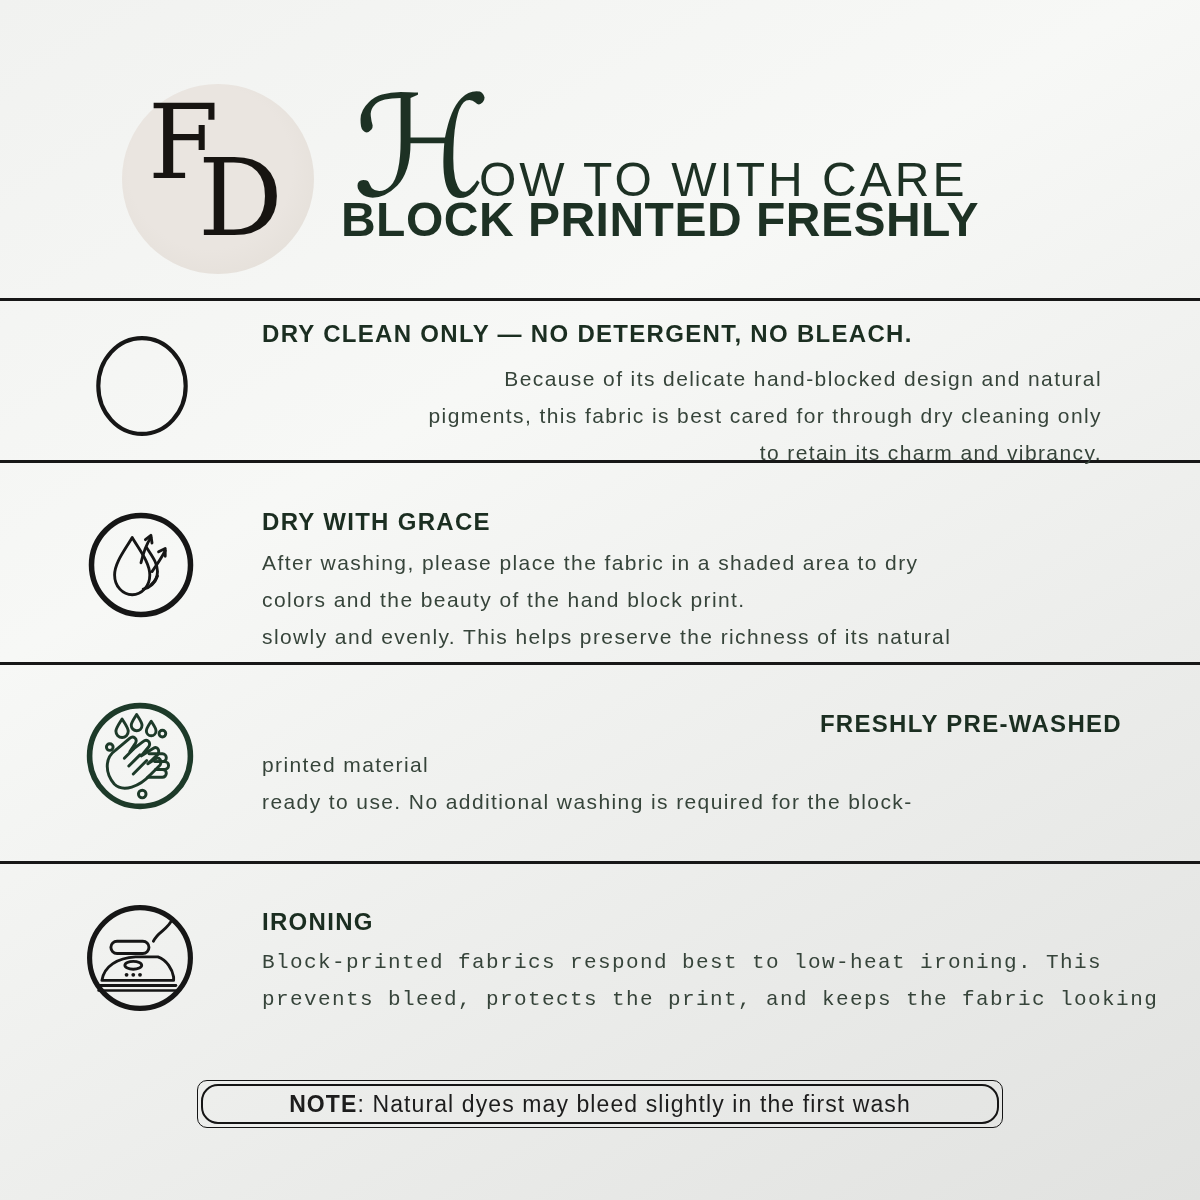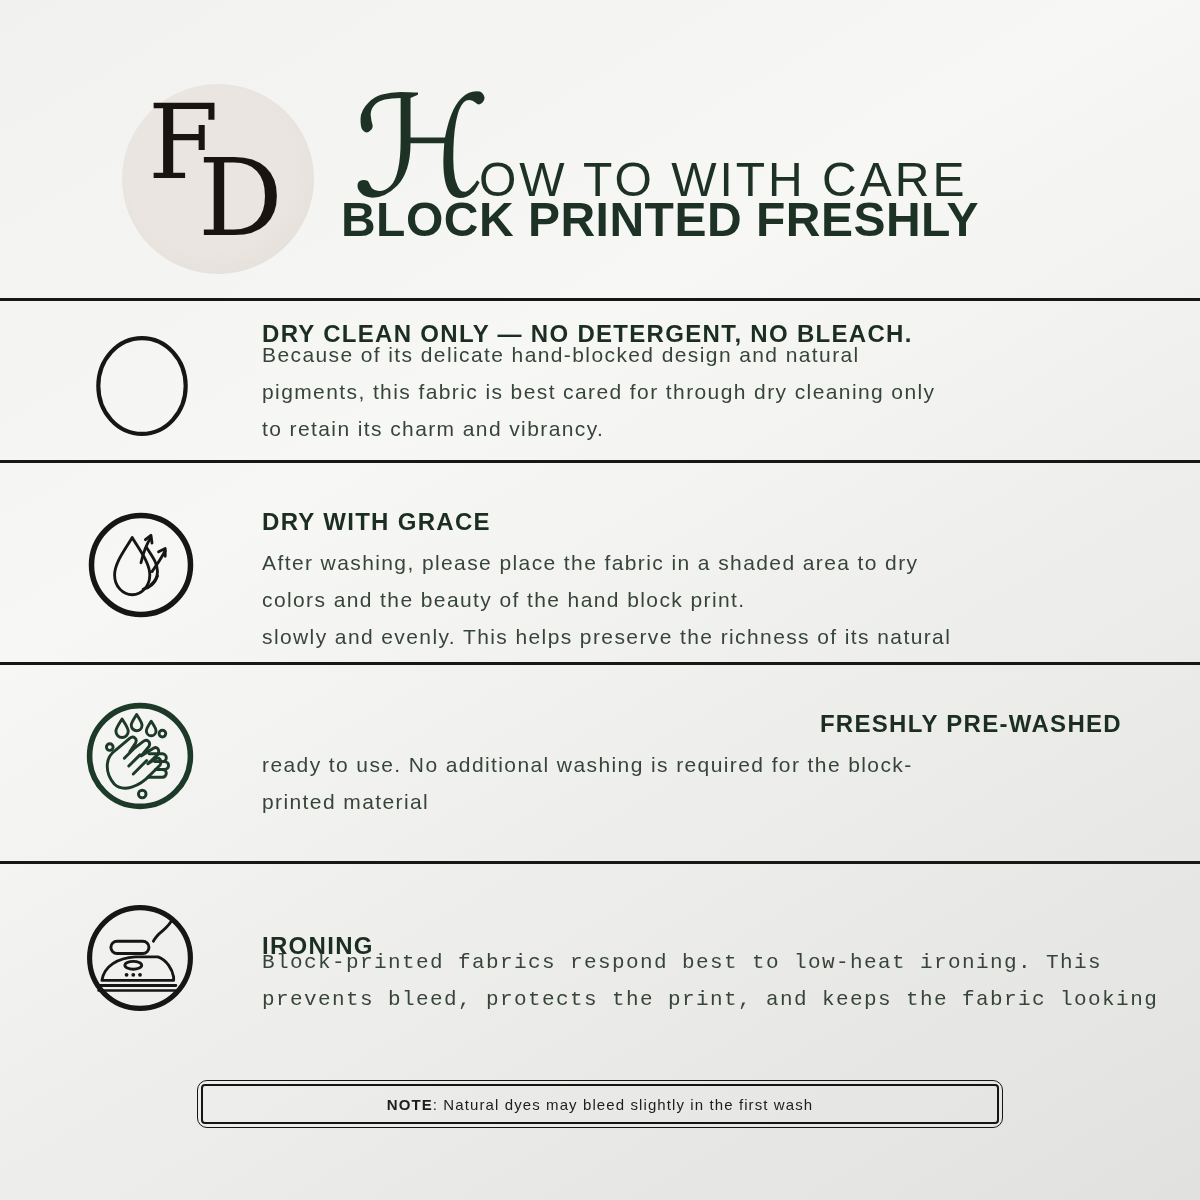--- a/index.html
+++ b/index.html
@@ -51,40 +51,40 @@
   .i1 { left:90px;  top:331px; width:104px; height:110px; }
   .i2 { left:86px;  top:510px; width:110px; height:110px; }
   .i3 { left:84px;  top:700px; width:112px; height:112px; }
   .i4 { left:84px;  top:902px; width:112px; height:112px; }
 
   .sec-heading {
     position:absolute; left:262px; width:860px;
     font-size:24px; font-weight:bold; letter-spacing:1.3px; color:#1b2e21;
     white-space:nowrap;
   }
-  .h1 { top:320px; } .h2 { top:508px; } .h3 { top:710px;text-align:right; } .h4 { top:932px; }
+  .h1 { top:320px; } .h2 { top:508px; } .h3 { top:710px;text-align:right; } .h4 { top:908px; }
 
   .sec-body { position:absolute; left:262px; width:840px; }
-  .b1 { top:336px; } .b2 { top:544px; } .b3 { top:746px; } .b4 { top:944px;font-family:Liberation Mono, monospace; }
+  .b1 { top:360px;text-align:right; } .b2 { top:544px; } .b3 { top:746px; } .b4 { top:944px;font-family:Liberation Mono, monospace; }
   .body-line {
     font-size:21px; letter-spacing:1.4px; color:#36443a; line-height:37px;
     white-space:nowrap;
   }
 
   
   .note-outer {
     position:absolute; left:197px; top:1080px; width:806px; height:48px;
     box-sizing:border-box; border:1.5px solid #151515; border-radius:10px; padding:3px;
     background:transparent;
   }
   .note-inner {
     box-sizing:border-box; width:100%; height:100%;
-    border:2.5px solid #151515; border-radius:4px;
+    border:2.5px solid #151515; border-radius:17px;
     display:flex; align-items:center; justify-content:center;
-    font-size:15px; letter-spacing:1.1px; color:#1d1d1d; white-space:nowrap;
+    font-size:23px; letter-spacing:1.1px; color:#1d1d1d; white-space:nowrap;
   }
   .note-label { font-weight:bold; }
 </style>
 </head>
 <body>
 
 <div class="poster">
 
   <div class="logo">
     <span class="f">F</span>
@@ -148,22 +148,22 @@
       <path d="M36,52 L44,44"></path>
       <path d="M40,59 L50,49"></path>
       <path d="M44,66 L56,54"></path>
       <path d="M58,48 H70 a3.5,3.5 0 1 1 0,7 H63"></path>
       <path d="M65,55 H72 a3.5,3.5 0 1 1 0,7 H64"></path>
       <path d="M65,62 H70 a3.5,3.5 0 1 1 0,7 H57"></path>
     </svg>
   </div>
   <div class="sec-heading h3">FRESHLY PRE-WASHED</div>
   <div class="sec-body b3">
+    <div class="body-line">printed material</div>
     <div class="body-line">ready to use. No additional washing is required for the block-</div>
-    <div class="body-line">printed material</div>
   </div>
 
   <div class="icon-box i4">
     <svg viewBox="0 0 100 100" fill="none" stroke="#161616" stroke-width="2.6" stroke-linecap="round" stroke-linejoin="round">
       <circle cx="50" cy="50" r="45" stroke-width="4.6"></circle>
       <path d="M62,35 C66,26 75,25 79,15"></path>
       <rect x="24" y="35" width="34" height="11" rx="5.5"></rect>
       <path d="M16,70 C18,57 30,50 46,49 L66,49 C74,52 79,60 80,67 L80,70 Z"></path>
       <ellipse cx="44" cy="56.5" rx="7.5" ry="3.5"></ellipse>
       <circle cx="38" cy="65" r="1.7" fill="#161616" stroke="none"></circle>

